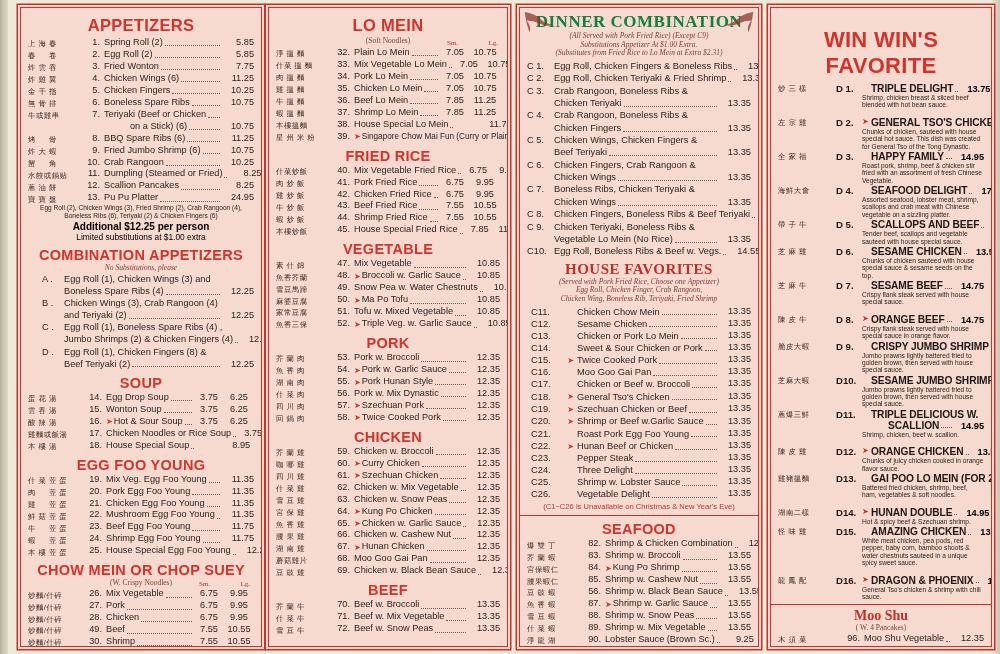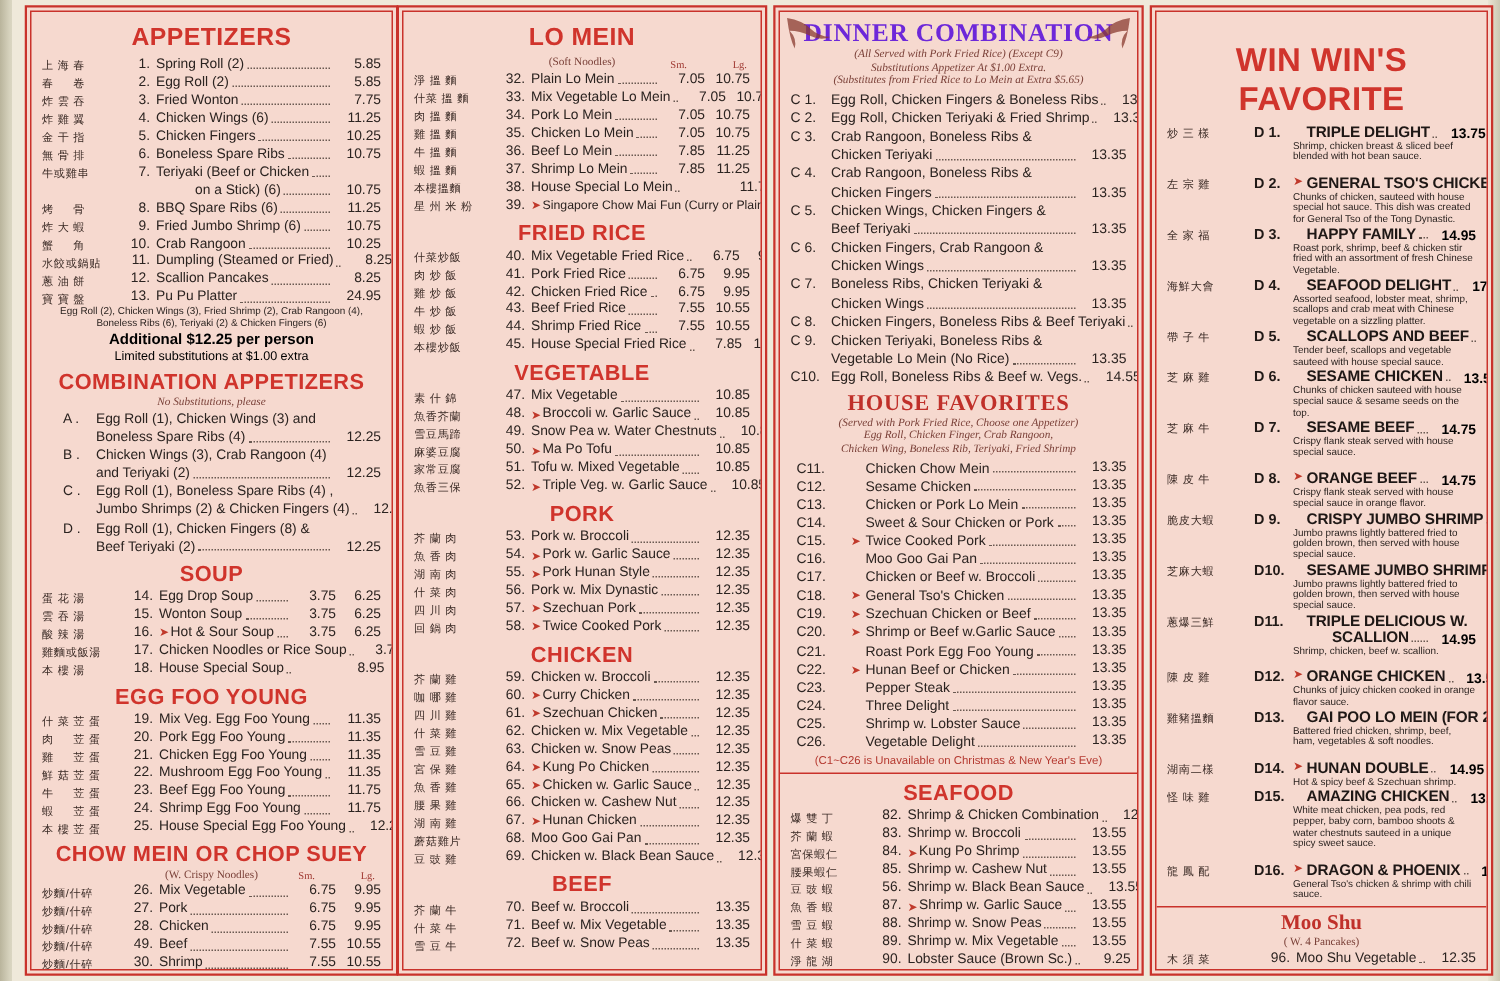--- a/index.html
+++ b/index.html
@@ -51,21 +51,21 @@
   .row{display:flex;align-items:flex-end;font-size:9.2px;color:#2b2320;
        line-height:1.30;white-space:nowrap;}
   .cn{width:52px;flex:0 0 52px;font-size:7.4px;color:#3a2a25;
       letter-spacing:.5px;text-align:left;overflow:hidden;}
   .cn.w4{width:58px;flex:0 0 58px;}
   .num{flex:0 0 auto;text-align:right;padding-right:4px;font-size:9.2px;}
   .nm{flex:0 0 auto;}
   .dots{flex:1 1 auto;border-bottom:1px dotted #6a5a52;margin:0 2px 2.5px 2px;
         min-width:3px;height:1px;}
   .pr{flex:0 0 auto;text-align:right;font-size:9.2px;}
-  .pr2{flex:0 0 30px;text-align:right;font-size:9.2px;}
+  .pr2{flex:0 0 30px;text-align:center;font-size:9.2px;}
   .spicy{color:#c0392b;font-size:8px;padding-right:1px;}
   .tiny{font-size:6.6px;line-height:1.12;color:#2b2320;}
   .center{text-align:center;}
   .bold{font-weight:bold;}
 
   
   .letrow{display:flex;font-size:9.2px;line-height:1.32;color:#2b2320;}
   .let{flex:0 0 22px;padding-left:14px;}
   .lettxt{flex:1 1 auto;}
 
@@ -77,21 +77,21 @@
 
   
   .drow{display:flex;align-items:flex-end;white-space:nowrap;}
   .dcode{flex:0 0 26px;font-weight:bold;font-size:9.6px;color:#211a17;}
   .dname{flex:0 0 auto;font-weight:bold;font-size:10.2px;color:#1e1715;
          letter-spacing:-.1px;}
   .ddesc{font-size:6.6px;line-height:1.12;color:#2b2320;padding-left:84px;
          white-space:normal;margin-bottom:1px;}
   .hdr-dinner{
     font-family:"Liberation Serif",serif;font-weight:bold;font-size:17px;
-    color:#6d28d9;text-align:center;letter-spacing:.5px;margin:1px 0 0;
+    color:#15803d;text-align:center;letter-spacing:.5px;margin:1px 0 0;
   }
   .hdr-house{
     font-family:"Liberation Serif",serif;font-weight:bold;font-size:15px;
     color:#c0302a;text-align:center;letter-spacing:.5px;margin:3px 0 0;
   }
   .smallcaps{font-family:"Liberation Serif",serif;font-weight:bold;
     color:#c0302a;text-align:center;font-size:14px;}
   .ornament{position:absolute;width:34px;height:26px;color:#8a3b30;}
   .divider{border-top:1.5px solid #c9322b;margin:4px -7px 3px;}
 </style>
@@ -748,21 +748,21 @@
     <svg class="ornament" style="left:-4px;top:-2px;" viewBox="0 0 40 30">
       <path d="M2 2 Q14 4 20 10 Q26 16 36 17 Q28 20 20 16 Q12 12 4 12 Q10 18 8 26 Q4 18 2 2Z" fill="currentColor" opacity=".75"></path>
     </svg>
     <svg class="ornament" style="right:-4px;top:-2px;transform:scaleX(-1);" viewBox="0 0 40 30">
       <path d="M2 2 Q14 4 20 10 Q26 16 36 17 Q28 20 20 16 Q12 12 4 12 Q10 18 8 26 Q4 18 2 2Z" fill="currentColor" opacity=".75"></path>
     </svg>
     <div class="hdr-dinner">DINNER COMBINATION</div>
   </div>
   <div class="subnote">(All Served with Pork Fried Rice) (Except C9)</div>
   <div class="subnote">Substitutions Appetizer At $1.00 Extra.</div>
-  <div class="subnote" style="margin-bottom:2px;">(Substitutes from Fried Rice to Lo Mein at Extra $5.65)</div>
+  <div class="subnote" style="margin-bottom:2px;">(Substitutes from Fried Rice to Lo Mein at Extra $2.31)</div>
   <div id="dc-items">
       <div class="dc" style="align-items:flex-end;">
         <span class="dcn">C 1.</span>
         <span class="dctx">Egg Roll, Chicken Fingers &amp; Boneless Ribs</span>
         <span class="dots"></span>
         <span style="flex:0 0 32px;text-align:right">13.35</span>
       </div>
       <div class="dc" style="align-items:flex-end;">
         <span class="dcn">C 2.</span>
         <span class="dctx">Egg Roll, Chicken Teriyaki &amp; Fried Shrimp</span>

